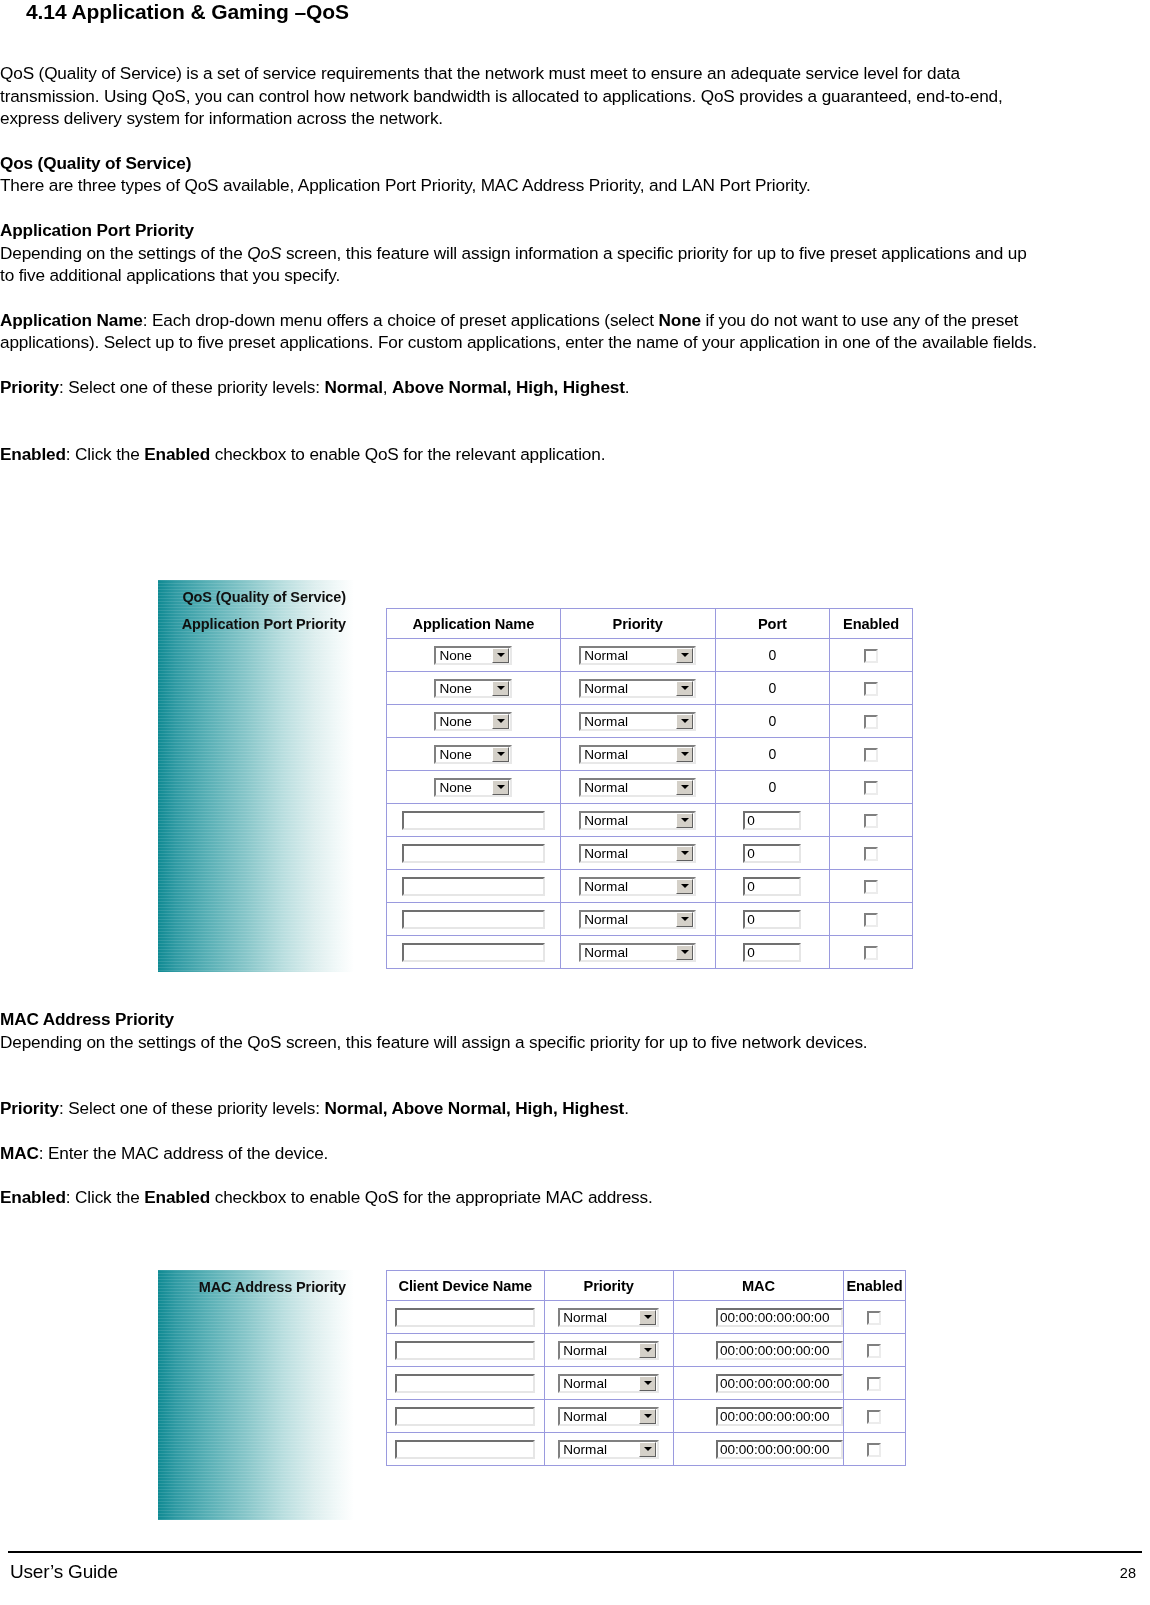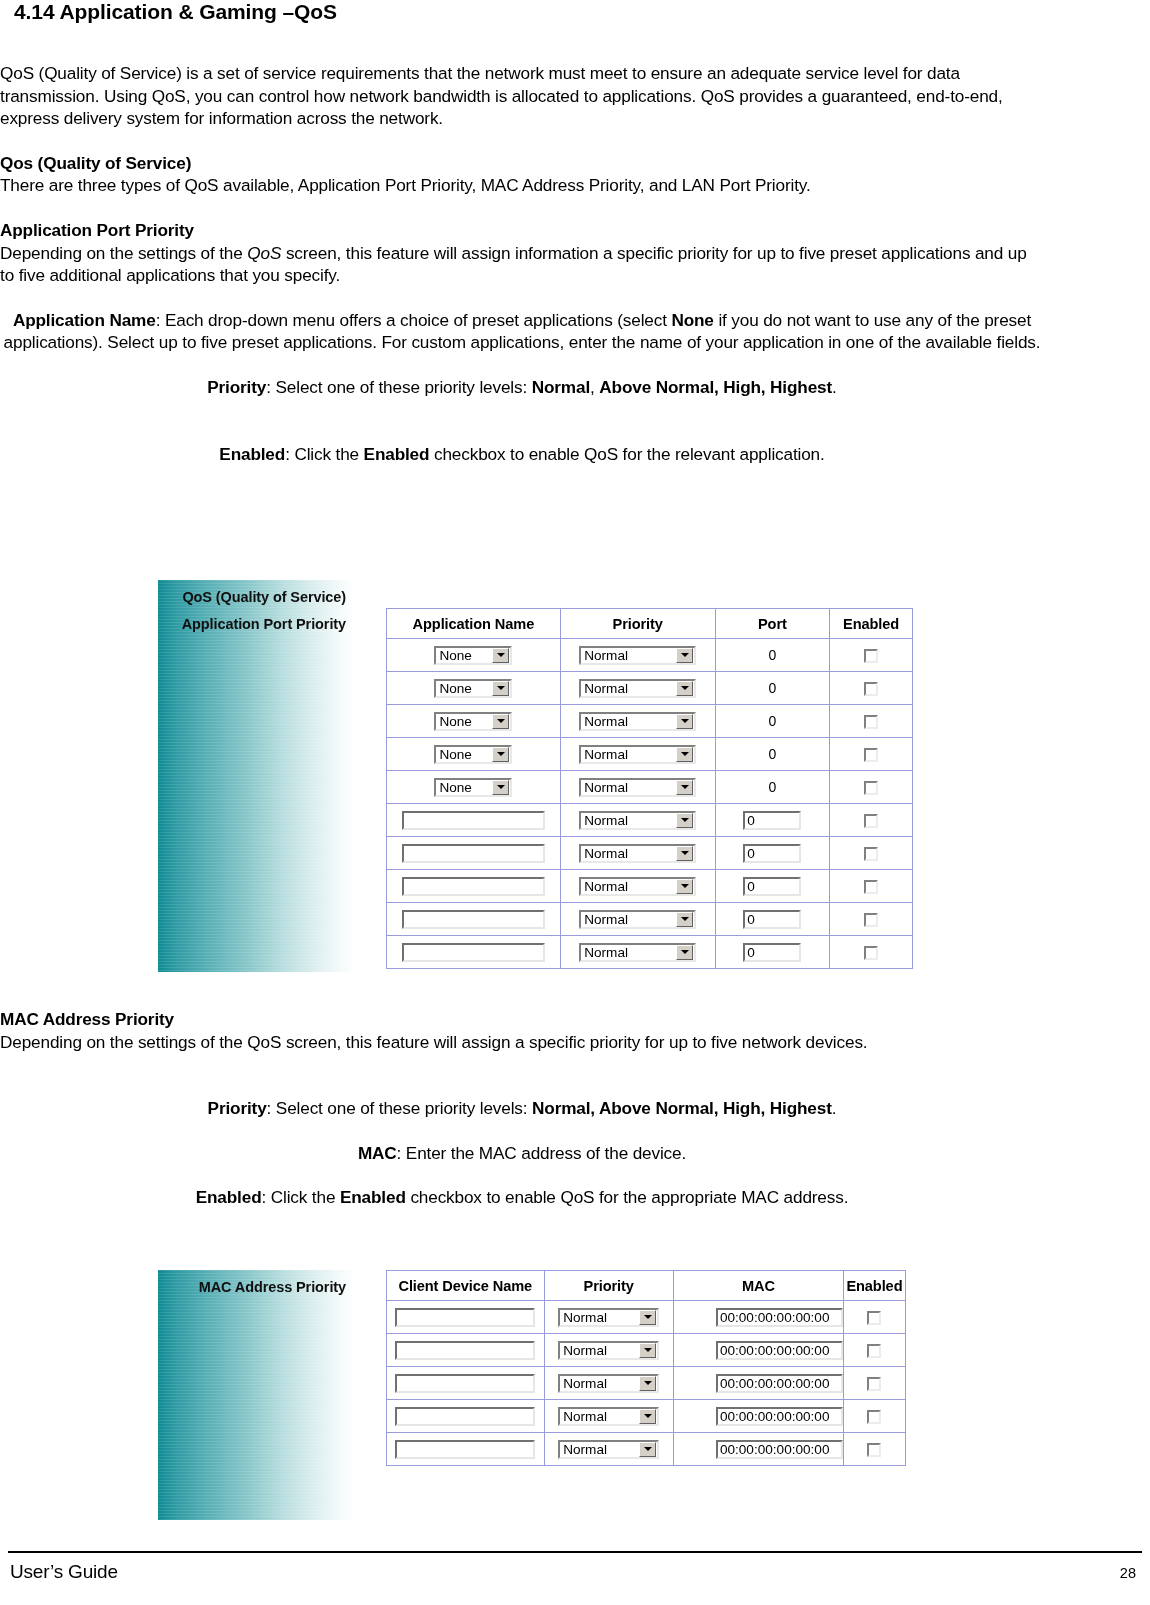--- a/index.html
+++ b/index.html
@@ -12,21 +12,21 @@
     height: 1605px;
     position: relative;
     font-family: "Liberation Sans", sans-serif;
     color: #000000;
     overflow: hidden;
   }
 
   
   .page-heading {
     position: absolute;
-    left: 14px;
+    left: 26px;
     top: 0px;
     font-size: 21px;
     font-weight: bold;
     letter-spacing: -0.1px;
   }
 
   
   .doc-body {
     position: absolute;
     left: 0;
@@ -34,21 +34,21 @@
     width: 1044px;
   }
   p.para {
     margin: 0 0 0 0;
     font-size: 17.2px;
     line-height: 22.6px;
     letter-spacing: -0.15px;
   }
   .lvl0 { margin-left: 30px; margin-right: 23px; }
   .lvl1 { margin-left: 43px; margin-right: 40px; }
-  .lvl2 { margin-left: 62px; margin-right: 45px; text-align: center; }
+  .lvl2 { margin-left: 62px; margin-right: 45px; }
   .gap-md { height: 22px; }
   b { font-weight: bold; }
   i { font-style: italic; }
 
   
   .figure {
     position: absolute;
   }
   .fig-panel {
     position: absolute;

